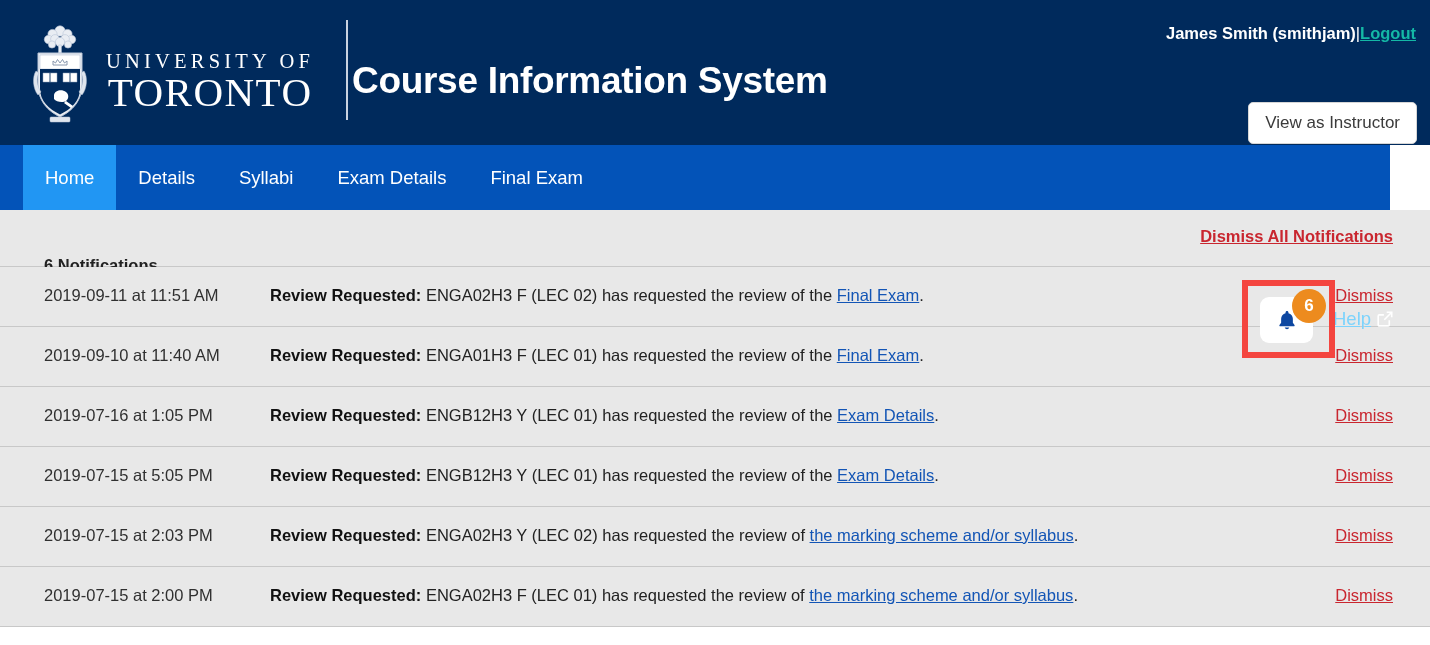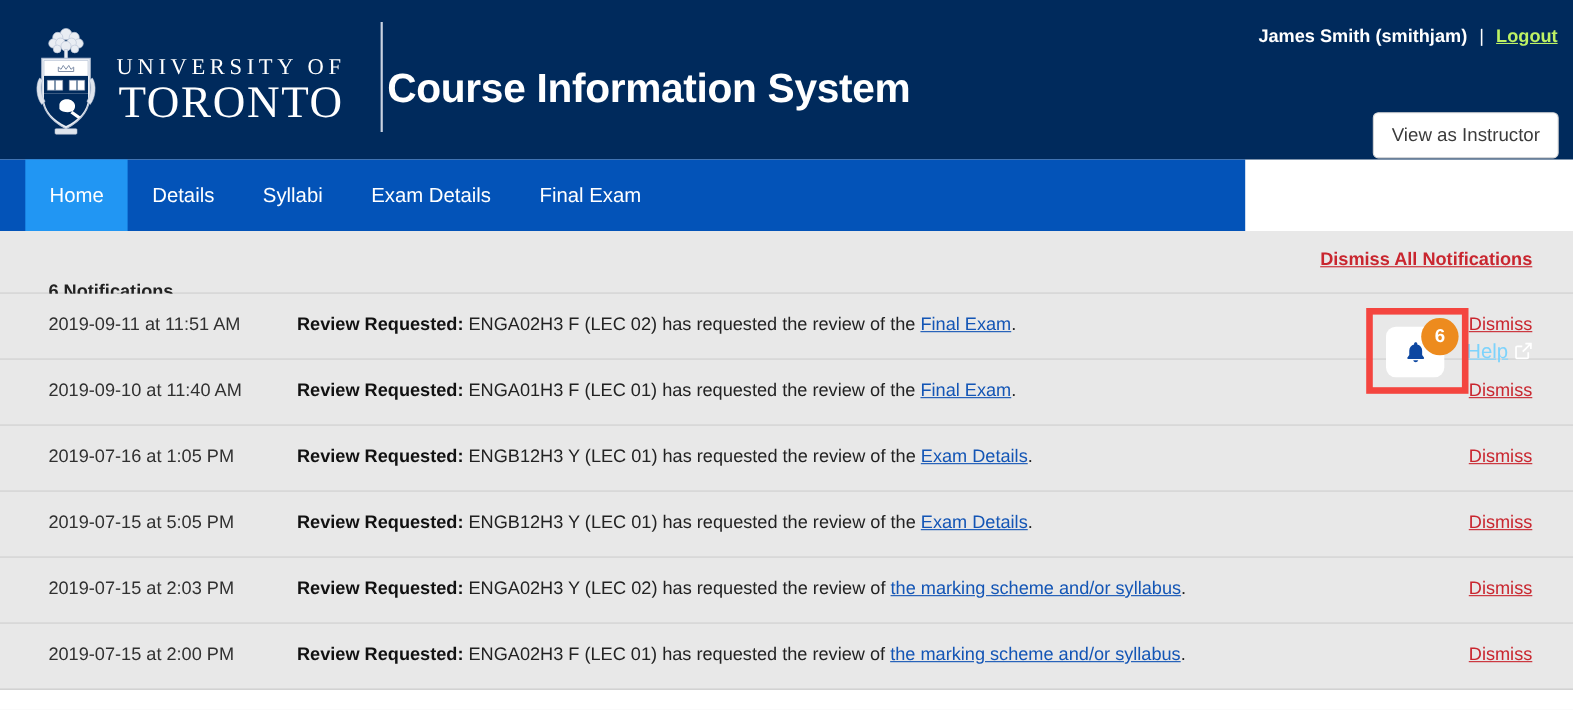--- a/index.html
+++ b/index.html
@@ -74,25 +74,24 @@
   .user-line {
     position: absolute;
     right: 14px;
     top: 24px;
     color: #ffffff;
     font-size: 16.5px;
     font-weight: bold;
     white-space: nowrap;
     display: flex;
     align-items: center;
-    gap: 11px;
   }
   .user-line .sep { font-weight: normal; color: #ffffff; }
   .user-line a {
-    color: #bef264;
+    color: #14b8a6;
     text-decoration: underline;
     font-weight: bold;
   }
   .view-btn {
     position: absolute;
     right: 13px;
     top: 78px;
     background: #ffffff;
     border: 1px solid #d6d6d6;
     border-radius: 5px;
@@ -101,21 +100,21 @@
     color: #3b3b3b;
     font-family: "Liberation Sans", sans-serif;
     cursor: pointer;
     line-height: 1;
     margin-top: 24px;
   }
 
   
   .navbar {
     position: relative;
-    width: 1132px;
+    width: 1390px;
     height: 65px;
     background: #0353b8;
   }
   .nav-items {
     position: absolute;
     left: 23px;
     top: 0;
     height: 65px;
     display: flex;
     align-items: stretch;

